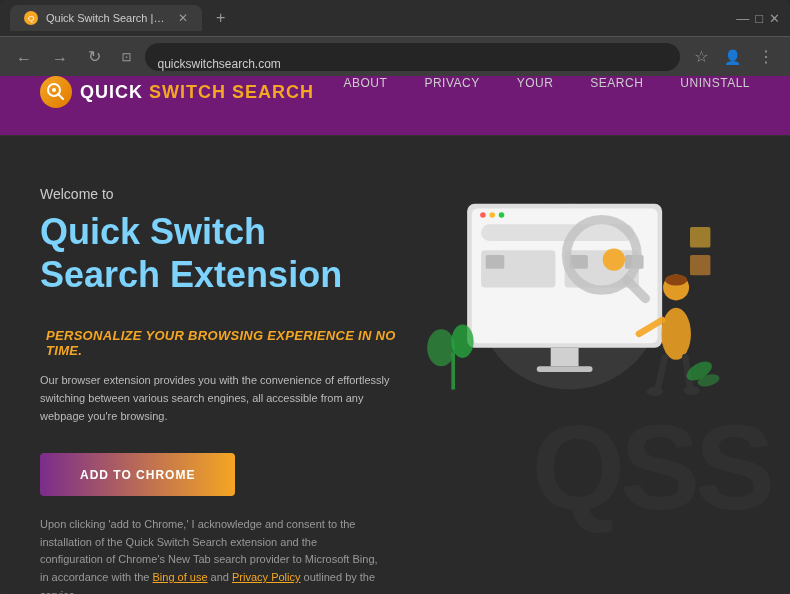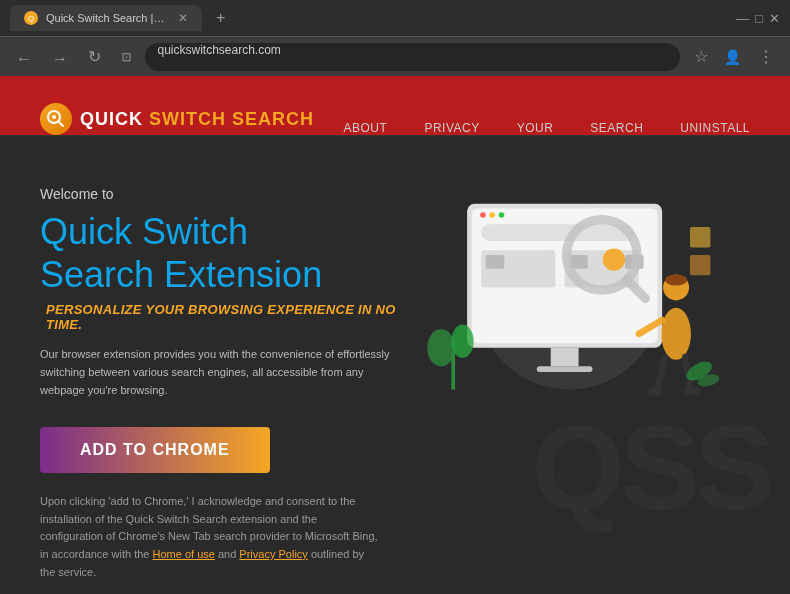--- a/index.html
+++ b/index.html
@@ -10,50 +10,50 @@
 
     .browser-titlebar { background: #2d2d2d; height: 36px; display: flex; align-items: center; padding: 0 10px; gap: 8px; }
     .browser-tab { background: #3c3c3c; border-radius: 8px 8px 0 0; padding: 6px 14px; display: flex; align-items: center; gap: 8px; min-width: 160px; }
     .browser-tab-favicon { width: 14px; height: 14px; background: #f5a623; border-radius: 50%; display: flex; align-items: center; justify-content: center; font-size: 8px; color: white; }
     .browser-tab-title { font-size: 11px; color: #ccc; white-space: nowrap; overflow: hidden; text-overflow: ellipsis; max-width: 120px; }
     .browser-tab-close { color: #999; font-size: 12px; cursor: pointer; margin-left: 4px; }
     .new-tab-btn { color: #999; font-size: 16px; cursor: pointer; padding: 4px 6px; }
 
     .browser-nav { background: #3c3c3c; height: 40px; display: flex; align-items: center; padding: 0 10px; gap: 8px; border-top: 1px solid #555; }
     .nav-btn { background: none; border: none; color: #999; font-size: 16px; cursor: pointer; padding: 4px 6px; border-radius: 4px; }
-    .address-bar { flex: 1; background: #252525; border: none; border-radius: 20px; height: 28px; padding: 0 12px; color: #ccc; font-size: 12px; display: flex; align-items: flex-start; gap: 8px; }
+    .address-bar { flex: 1; background: #252525; border: none; border-radius: 20px; height: 28px; padding: 0 12px; color: #ccc; font-size: 12px; display: flex; align-items: flex-end; gap: 8px; }
     .address-text { flex: 1; color: #ccc; font-size: 12px; }
     .nav-right { display: flex; gap: 4px; align-items: center; }
 
     
     .website { background: #2a2a2a; flex: 1; overflow: hidden; position: relative; }
 
     
-    .site-header { background: #b91c1c; padding: 0 40px; height: 60px; display: flex; align-items: flex-end; justify-content: space-between; border-bottom: 1px solid #333; }
+    .site-header { background: #701a75; padding: 0 40px; height: 60px; display: flex; align-items: flex-start; justify-content: space-between; border-bottom: 1px solid #333; }
     .logo-area { display: flex; align-items: center; gap: 8px; }
     .logo-icon { width: 32px; height: 32px; border-radius: 50%; background: linear-gradient(135deg, #f5a623, #e07b00); display: flex; align-items: center; justify-content: center; }
     .logo-icon svg { width: 20px; height: 20px; }
     .logo-text { font-size: 18px; font-weight: 700; letter-spacing: 1px; }
     .logo-quick { color: #ffffff; }
     .logo-switch { color: #f5a623; }
     .logo-search { color: #f5a623; }
 
     .site-nav { display: flex; align-items: center; gap: 37px; }
     .nav-link { color: #cccccc; font-size: 12px; text-decoration: none; font-weight: 500; letter-spacing: 0.5px; cursor: pointer; }
 
     
     .hero { padding: 40px 40px 20px 40px; display: flex; align-items: flex-start; justify-content: space-between; position: relative; min-height: 360px; }
     .hero-left { max-width: 360px; padding-top: 10px; }
     .welcome-text { color: #cccccc; font-size: 14px; margin-bottom: 8px; }
-    .hero-title { color: #0ea5e9; font-size: 36px; font-weight: 400; line-height: 1.2; margin-bottom: 6px; }
+    .hero-title { color: #7dd3fc; font-size: 36px; font-weight: 700; line-height: 1.2; margin-bottom: 32px; }
     .hero-tagline { color: #f5a623; font-size: 13px; font-style: italic; font-weight: 700; margin-bottom: 14px; letter-spacing: 0.3px; margin-left: 6px; }
     .hero-description { color: #bbbbbb; font-size: 11px; line-height: 1.6; margin-bottom: 28px; }
 
     .cta-button { background: linear-gradient(90deg, #7b2d8b, #f5a623); border: none; border-radius: 4px; padding: 14px 40px; cursor: pointer; display: inline-block; }
-    .cta-button-text { color: #ffffff; font-size: 16px; font-weight: 700; letter-spacing: 1px; }
+    .cta-button-text { color: #ffffff; font-size: 12px; font-weight: 700; letter-spacing: 1px; }
 
     .disclaimer { margin-top: 20px; color: #999999; font-size: 11px; line-height: 1.6; max-width: 340px; }
     .disclaimer a { color: #f5a623; text-decoration: underline; cursor: pointer; }
 
     
     .hero-right { position: relative; width: 380px; height: 320px; }
 
     
     .hero-watermark { position: absolute; right: -20px; bottom: -40px; font-size: 120px; font-weight: 900; color: rgba(255,255,255,0.03); letter-spacing: -5px; user-select: none; }
 
@@ -122,21 +122,21 @@
     <div class="hero">
       <div class="hero-left">
         <p class="welcome-text">Welcome to</p>
         <h1 class="hero-title">Quick Switch<br>Search Extension</h1>
         <p class="hero-tagline">PERSONALIZE YOUR BROWSING EXPERIENCE IN NO TIME.</p>
         <p class="hero-description">Our browser extension provides you with the convenience of effortlessly switching between various search engines, all accessible from any webpage you're browsing.</p>
         <button class="cta-button">
           <span class="cta-button-text">ADD TO CHROME</span>
         </button>
         <p class="disclaimer">
-          <span>Upon clicking 'add to Chrome,' I acknowledge and consent to the installation of the Quick Switch Search extension and the configuration of Chrome's New Tab search provider to Microsoft Bing, in accordance with the </span><a>Home of use</a><span> and </span><a>Privacy Policy</a><span> outlined by the service.</span>
+          <span>Upon clicking 'add to Chrome,' I acknowledge and consent to the installation of the Quick Switch Search extension and the configuration of Chrome's New Tab search provider to Microsoft Bing, in accordance with the </span><a>Bing of use</a><span> and </span><a>Privacy Policy</a><span> outlined by the service.</span>
         </p>
       </div>
 
       <div class="hero-right">
         <svg class="monitor-svg" viewBox="0 0 340 280">
 
           <circle cx="180" cy="130" r="100" fill="#f0f0f0" opacity="0.08"></circle>
 
           <rect x="70" y="30" width="210" height="155" rx="8" ry="8" fill="#e8e8e8" opacity="0.95"></rect>
           <rect x="75" y="35" width="200" height="145" rx="6" ry="6" fill="#f5f5f5"></rect>

